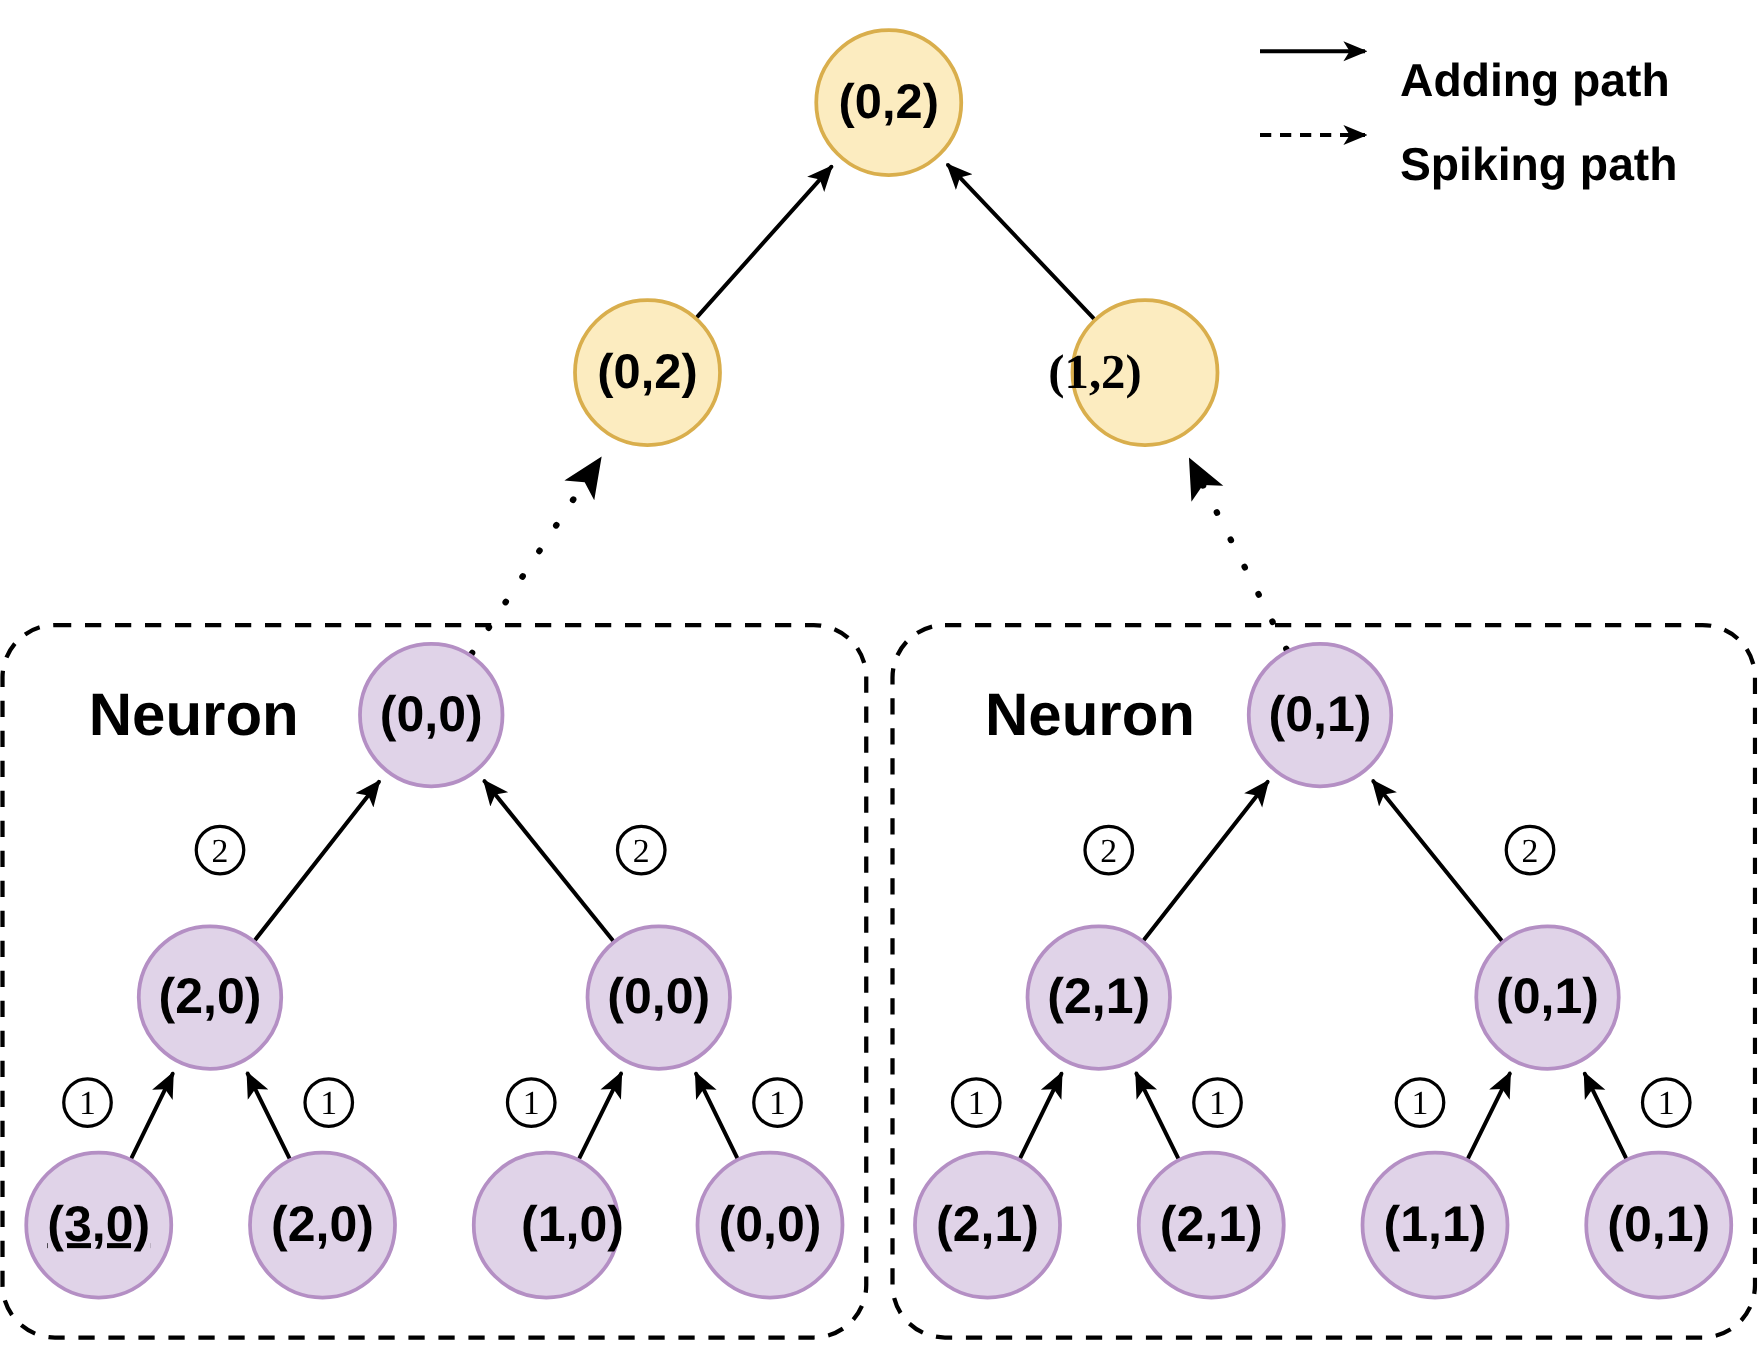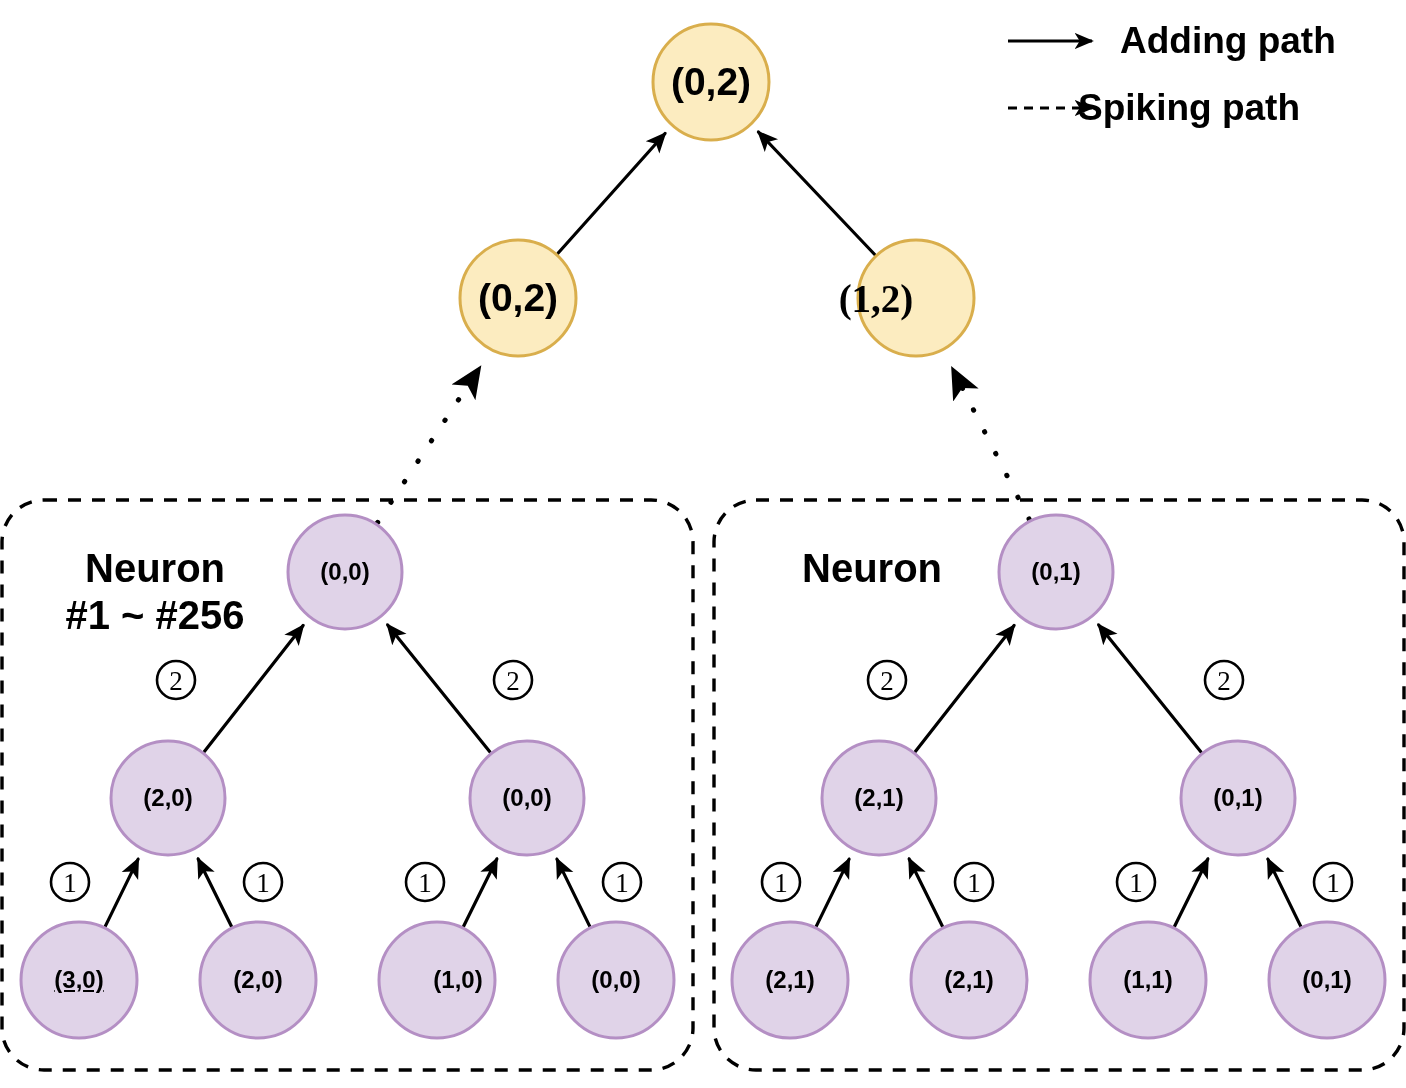--- a/index.html
+++ b/index.html
@@ -27,49 +27,50 @@
   .node-label {
     position: absolute;
     transform: translate(-50%, -50%);
     font-weight: bold;
     color: #000000;
     white-space: nowrap;
     pointer-events: none;
     font-family: "Liberation Sans", sans-serif;
   }
   .node-label.big { font-size: 39px; text-align: center; }
-  .node-label.mid { font-size: 24px; }
+  .node-label.mid { font-size: 40px; }
   .edge-num {
     position: absolute;
     transform: translate(-50%, -50%);
     font-size: 27px;
     color: #000000;
     white-space: nowrap;
     pointer-events: none;
     font-family: "Liberation Serif", serif;
   }
   .group-title {
     position: absolute;
     transform: translate(-50%, 0);
     text-align: center;
     font-weight: bold;
-    font-size: 40px;
+    font-size: 48px;
     line-height: 1.18;
     color: #000000;
     white-space: nowrap;
     font-family: "Liberation Sans", sans-serif;
   }
   .legend-text {
     position: absolute;
     transform: translate(0, -50%);
     font-weight: bold;
     font-size: 37px;
     color: #000000;
     white-space: nowrap;
     font-family: "Liberation Sans", sans-serif;
+    margin-top: 24px;
   }
 </style>
 </head>
 <body>
 
 <div id="stage">
   <svg id="canvas" viewBox="0 0 1406 1088">
     <defs>
       <marker id="arrowSolid" viewBox="0 0 10 10" refX="9" refY="5" markerWidth="6.5" markerHeight="6.5" orient="auto-start-reverse">
         <path d="M 0 0.6 L 10 5 L 0 9.4 L 2.4 5 Z" fill="#000000"></path>
@@ -153,34 +154,33 @@
       <div class="node-label mid" style="left: 458px; top: 980px;">(1,0)</div>
       <div class="node-label mid" style="left: 616px; top: 980px;">(0,0)</div>
       <div class="edge-num" style="left: 176px; top: 681px;">2</div>
       <div class="edge-num" style="left: 513px; top: 681px;">2</div>
       <div class="edge-num" style="left: 70px; top: 883px;">1</div>
       <div class="edge-num" style="left: 263px; top: 883px;">1</div>
       <div class="edge-num" style="left: 425px; top: 883px;">1</div>
       <div class="edge-num" style="left: 622px; top: 883px;">1</div>
       <div class="group-title" style="left: 155px; top: 545px;">
         <div>Neuron</div>
-        <div>#1 ~ #256</div>
       </div>
       <div class="node-label mid" style="left: 1056px; top: 572px;">(0,1)</div>
       <div class="node-label mid" style="left: 879px; top: 798px;">(2,1)</div>
       <div class="node-label mid" style="left: 1238px; top: 798px;">(0,1)</div>
       <div class="node-label mid" style="left: 790px; top: 980px;">(2,1)</div>
       <div class="node-label mid" style="left: 969px; top: 980px;">(2,1)</div>
       <div class="node-label mid" style="left: 1148px; top: 980px;">(1,1)</div>
       <div class="node-label mid" style="left: 1327px; top: 980px;">(0,1)</div>
       <div class="edge-num" style="left: 887px; top: 681px;">2</div>
       <div class="edge-num" style="left: 1224px; top: 681px;">2</div>
       <div class="edge-num" style="left: 781px; top: 883px;">1</div>
       <div class="edge-num" style="left: 974px; top: 883px;">1</div>
       <div class="edge-num" style="left: 1136px; top: 883px;">1</div>
       <div class="edge-num" style="left: 1333px; top: 883px;">1</div>
       <div class="group-title" style="left: 872px; top: 545px;">
         <div>Neuron</div>
       </div>
       <div class="legend-text" style="left: 1120px; top: 41px;">Adding path</div>
-      <div class="legend-text" style="left: 1078px; top: 108px;">Spiking path</div>
+      <div class="legend-text" style="left: 1120px; top: 108px;">Spiking path</div>
     </div>
 </div>
 
 </body></html>

